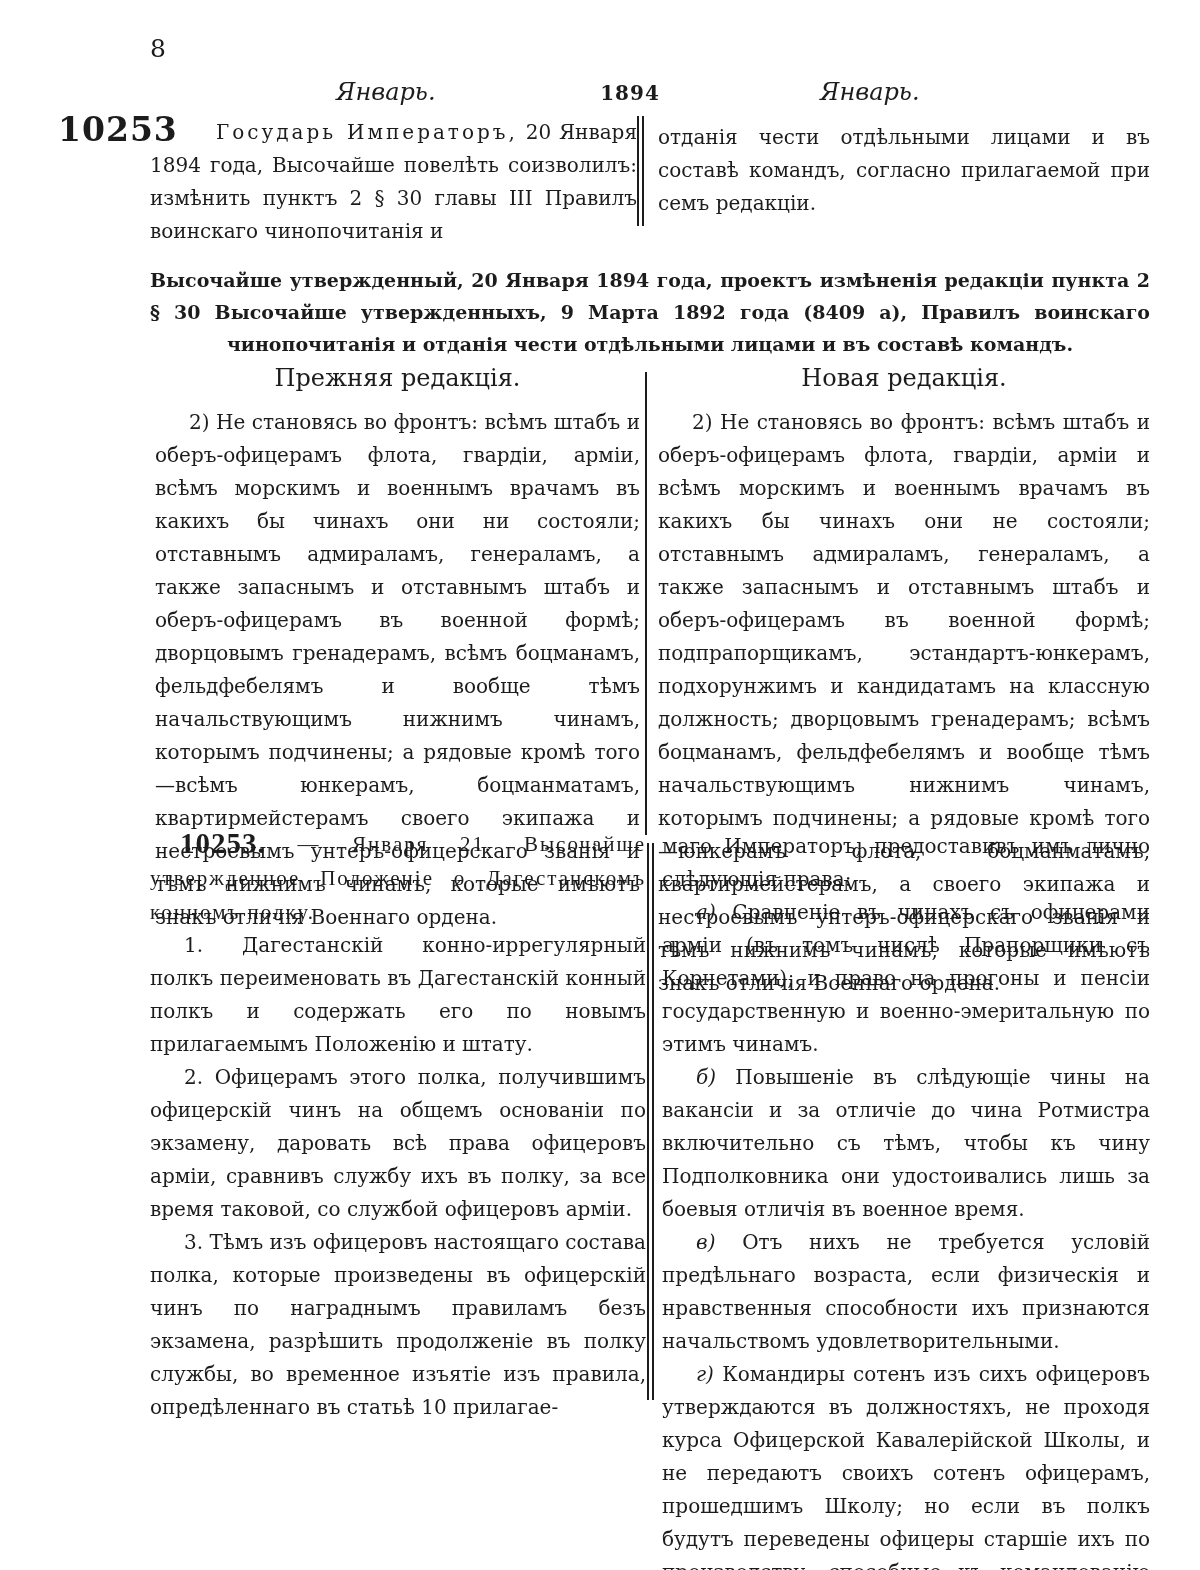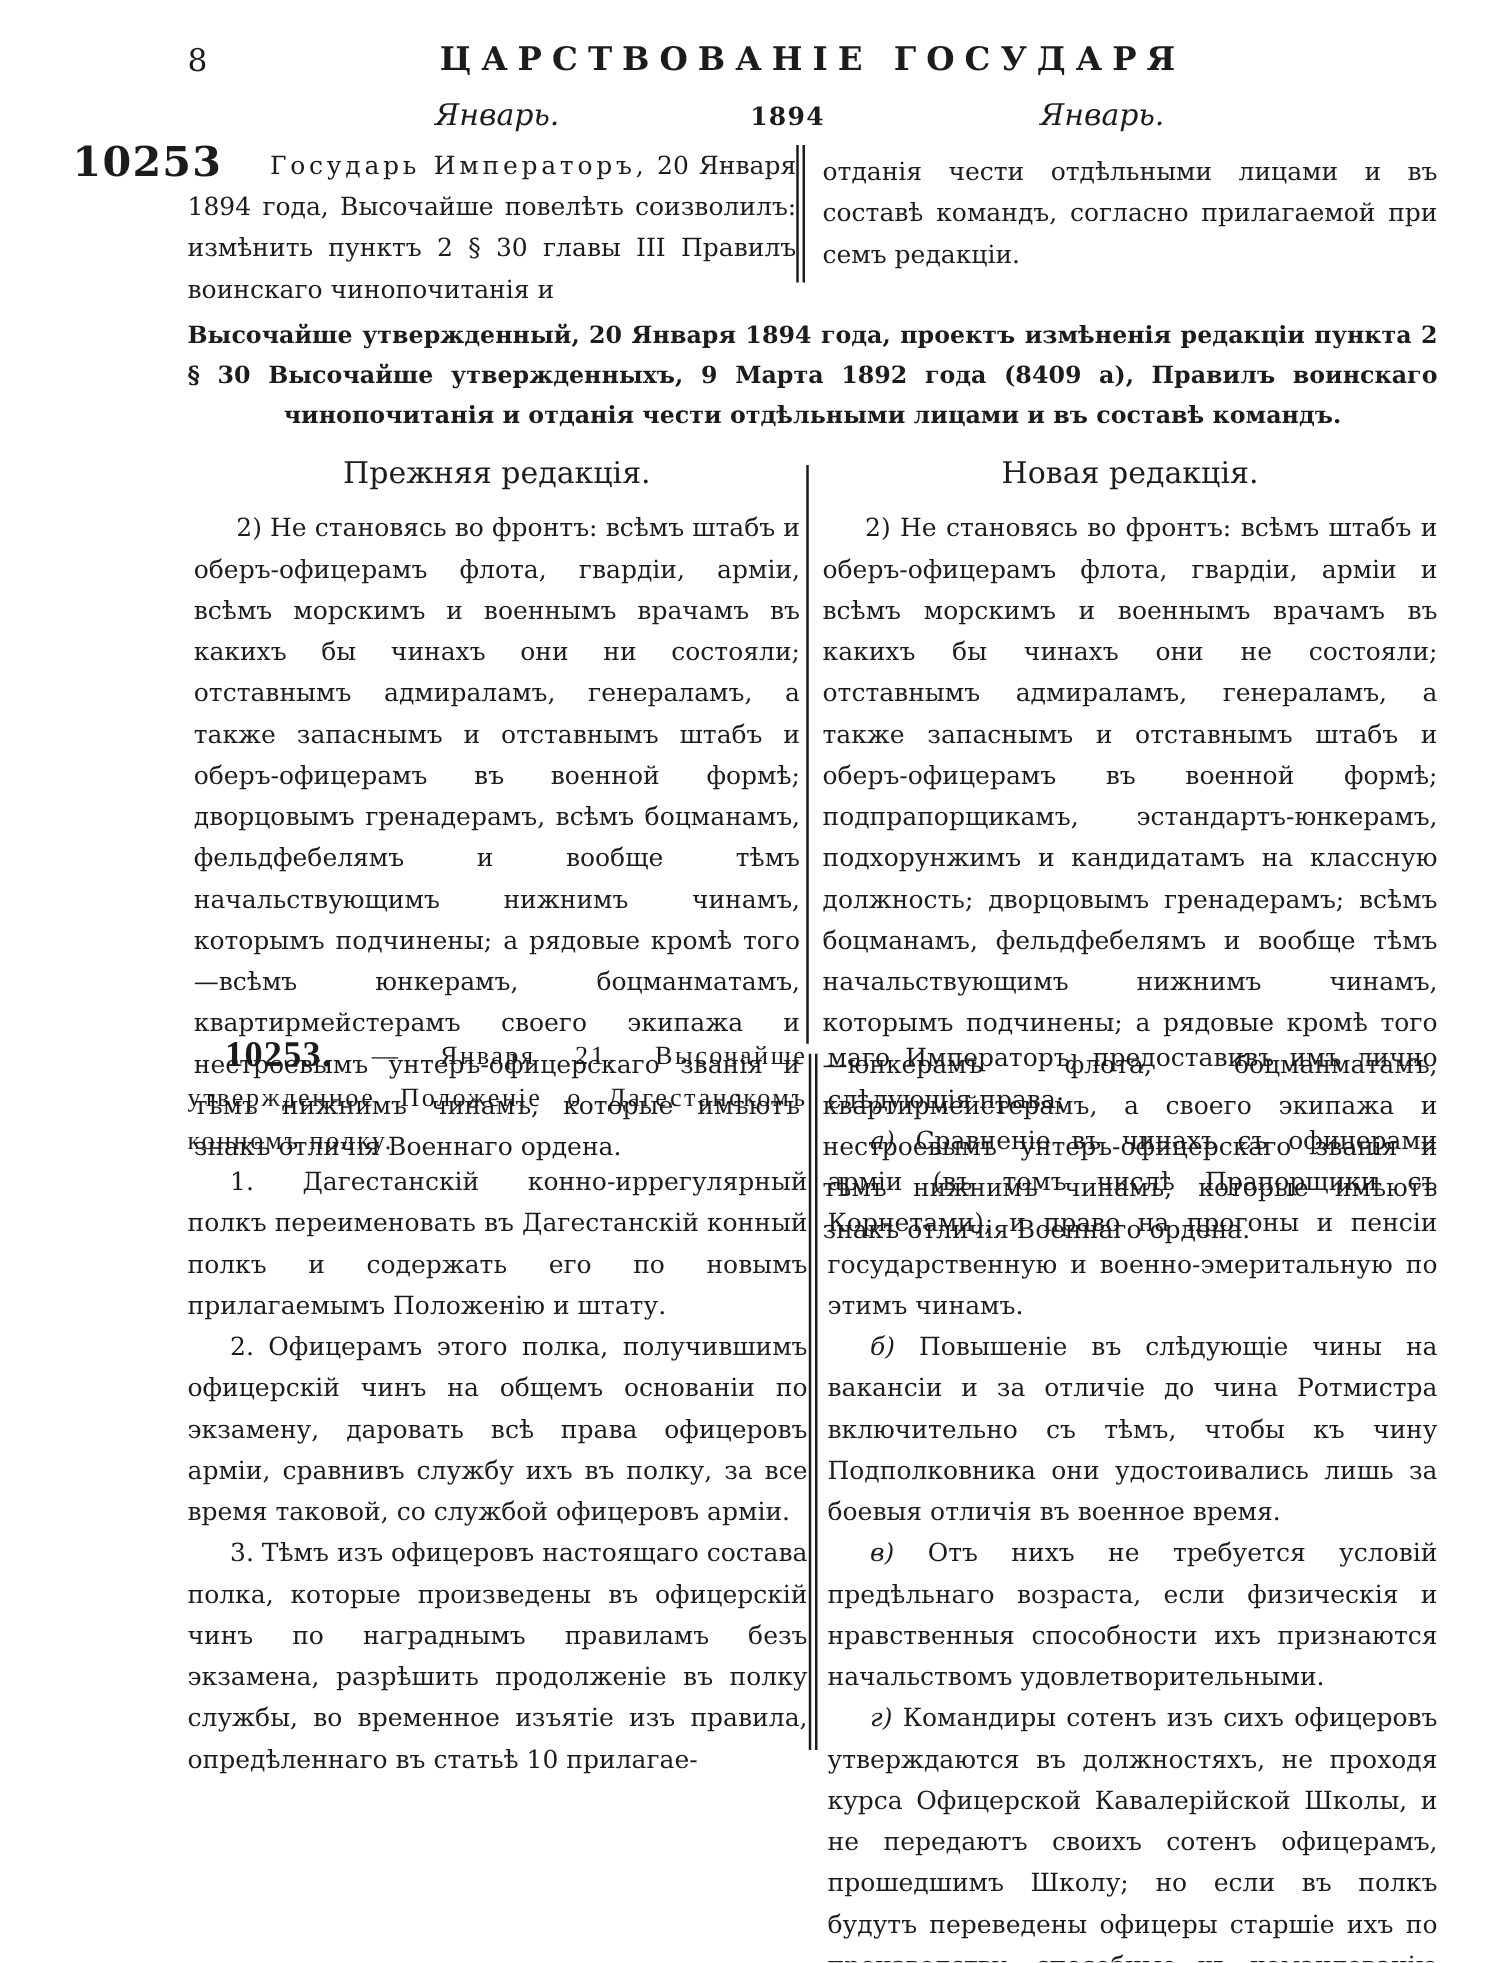--- a/index.html
+++ b/index.html
@@ -14,21 +14,21 @@
   }
   .abs { position: absolute; }
   p { margin: 0; padding: 0; }
 
   .page-number { left: 150px; top: 34px; font-size: 25px; }
   .main-title {
     left: 150px; top: 33px; width: 1000px;
     text-align: center; font-weight: bold;
     font-size: 26px; letter-spacing: 8px;
   }
-  .month-label { font-style: italic; font-size: 24px; margin-left: 12px; }
+  .month-label { font-style: italic; font-size: 24px; }
   .month-left  { left: 336px; top: 78px; }
   .month-right { left: 820px; top: 78px; }
   .year-label  {
     left: 150px; top: 81px; width: 960px;
     text-align: center; font-weight: bold; font-size: 20px; letter-spacing: 1px;
   }
 
   .body-text {
     font-size: 20px; line-height: 33px;
     text-align: justify;
@@ -46,21 +46,21 @@
   .rule-double {
     width: 3px;
     border-left: 2px solid #1c1c1c;
     border-right: 2px solid #1c1c1c;
   }
   .rule-top    { left: 637px; top: 116px; height: 110px; }
   .rule-mid    { left: 645px; top: 372px; height: 463px; width: 2px; background: #1c1c1c; }
   .rule-bottom { left: 647px; top: 843px; height: 557px; }
 
   .approval-note {
-    left: 150px; top: 252px; width: 1000px;
+    left: 150px; top: 264px; width: 1000px;
     font-weight: bold; font-size: 19px; line-height: 32px;
     text-align: justify; text-align-last: center;
   }
 
   .col-heading {
     font-size: 24px; text-align: center;
   }
   .old-heading { left: 155px; top: 364px; width: 485px; }
   .new-heading { left: 658px; top: 364px; width: 492px; }
   .old-text { left: 155px; top: 406px; width: 485px; }
@@ -80,21 +80,20 @@
     line-height: 20px; vertical-align: -2px;
   }
   .italic { font-style: italic; }
 </style>
 </head>
 <body>
 
 <div class="page">
 
   <div class="abs page-number">8</div>
-  <div class="abs main-title">ЦАРСТВОВАНІЕ ГОСУДАРЯ</div>
   <div class="abs month-label month-left">Январь.</div>
   <div class="abs year-label">1894</div>
   <div class="abs month-label month-right">Январь.</div>
 
   <div class="abs margin-number">10253</div>
 
   <div class="abs decree-left body-text">
     <p class="indent"><span class="lead-caps">Государь Императоръ,</span><span> 20 Января 1894 года, Высочайше повелѣть соизволилъ: измѣнить пунктъ 2 § 30 главы III Правилъ воинскаго чинопочитанія и</span></p>
   </div>
 

